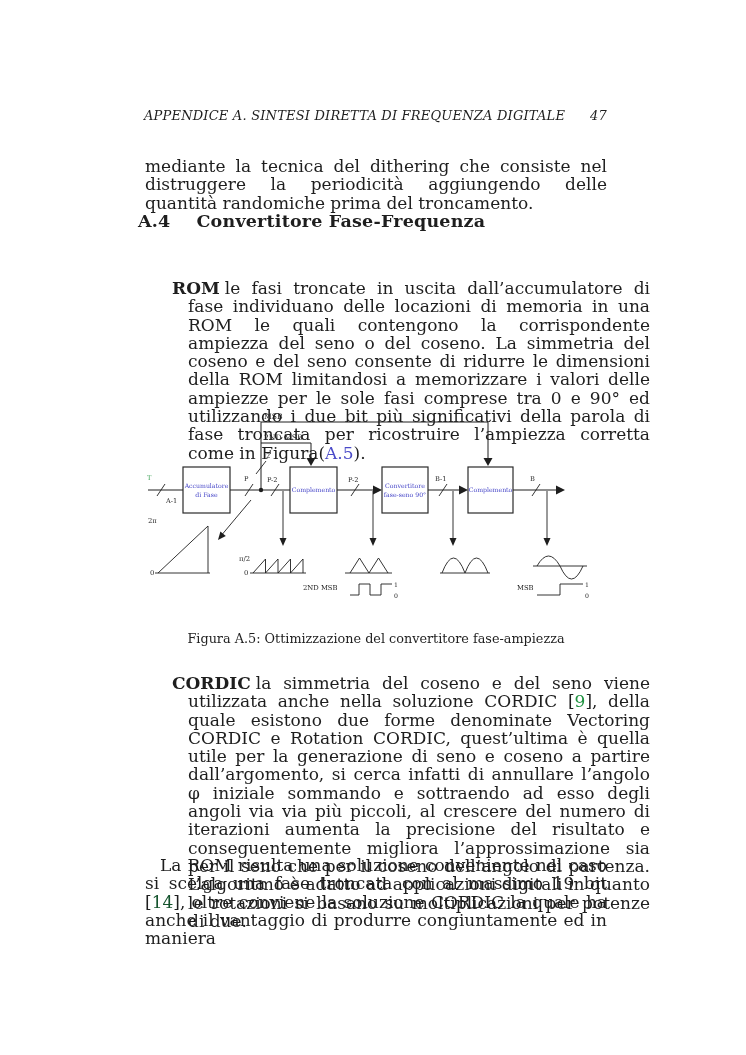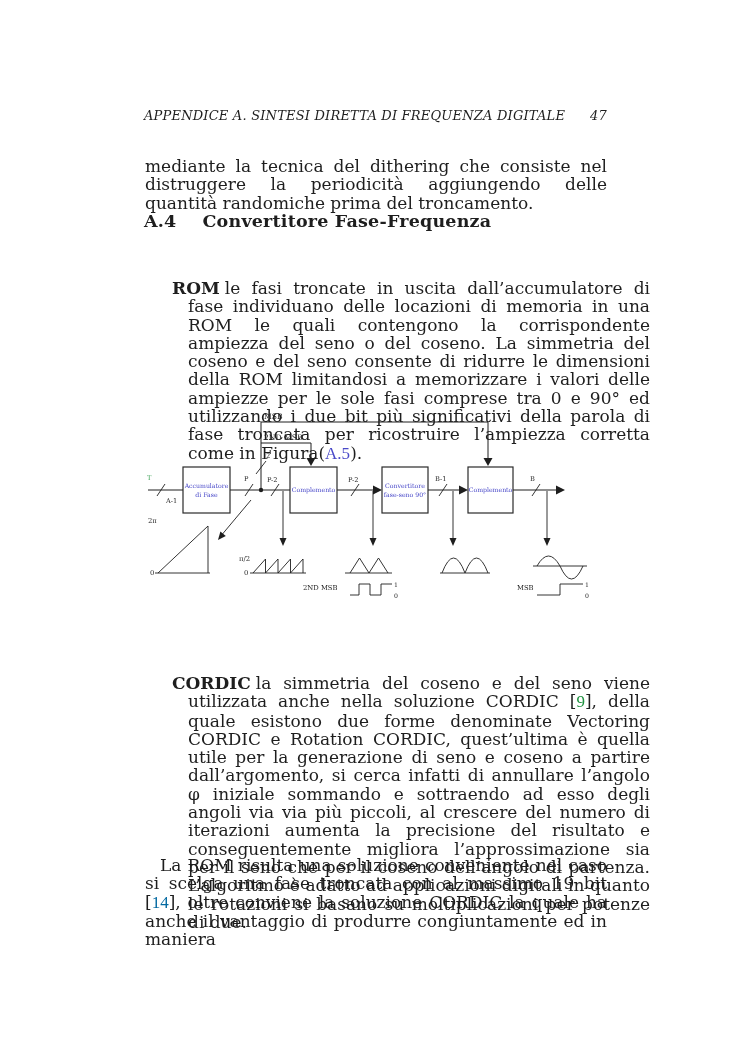--- a/index.html
+++ b/index.html
@@ -12,32 +12,32 @@
   .abs{position:absolute;}
   .running-head{
     top:108px;left:144px;width:463px;display:flex;justify-content:space-between;
     font-style:italic;font-size:13px;letter-spacing:.2px;white-space:nowrap;
   }
   .body-text{
     left:145px;width:462px;font-size:17px;line-height:18.3px;
     text-align:justify;margin:0;
   }
   .section-heading{
-    top:211px;left:144px;width:463px;margin:0;
+    top:211px;left:138px;width:463px;margin:0;
     font-size:17.5px;font-weight:bold;letter-spacing:.2px;
   }
   .sec-num{margin-right:26px;}
   .hang{padding-left:43px;text-indent:-43px;}
   .term{margin-right:5px;margin-left:27px;}
   .indent-first{text-indent:15px;}
   .caption{
     top:631px;left:145px;width:462px;margin:0;
     font-size:12.8px;text-align:center;
   }
-  a{text-decoration:none;cursor:pointer;font-family:Liberation Serif, serif;}
+  a{text-decoration:none;cursor:pointer;}
   .figure-svg{top:403px;left:140px;}
   svg text{font-family:"DejaVu Serif","Liberation Serif",serif;fill:#1e1e1e;}
   svg .wire{stroke:#1e1e1e;stroke-width:1;fill:none;}
   svg .thin{stroke:#1e1e1e;stroke-width:0.9;fill:none;}
   svg .blockrect{stroke:#2a2a2a;stroke-width:1.2;fill:#ffffff;}
   svg .arrow{fill:#1e1e1e;stroke:none;}
   svg .blktxt{font-size:6.2px;text-anchor:middle;}
   svg .wiretxt{font-size:6.6px;}
   svg .bustxt{font-size:7.6px;}
   svg .wavetxt{font-size:6.8px;}
@@ -173,22 +173,23 @@
     </g>
 
     <g>
       <text class="wavetxt" x="377" y="187">MSB</text>
       <path class="thin" d="M397,192 H420 V181 H443"></path>
       <text class="lvltxt" x="445" y="184">1</text>
       <text class="lvltxt" x="445" y="195">0</text>
     </g>
   </svg>
 
+  <p class="abs caption">Figura A.5: Ottimizzazione del convertitore fase-ampiezza</p>
 
   <p class="abs body-text hang" style="top:674px">
     <b class="term">CORDIC</b><span>la simmetria del coseno e del seno viene utilizzata anche nella soluzione CORDIC [</span><a class="cite-link" style="color: rgb(31, 146, 64); fill: rgb(31, 146, 64);">9</a><span>], della quale esistono due forme denominate Vectoring CORDIC e Rotation CORDIC, quest’ultima è quella utile per la generazione di seno e coseno a partire dall’argomento, si cerca infatti di annullare l’angolo φ iniziale sommando e sottraendo ad esso degli angoli via via più piccoli, al crescere del numero di iterazioni aumenta la precisione del risultato e conseguentemente migliora l’approssimazione sia per il seno che per il coseno dell’angolo di partenza. L’algoritmo è adatto ad applicazioni digitali in quanto le rotazioni si basano su moltiplicazioni per potenze di due.</span>
   </p>
 
   <p class="abs body-text indent-first" style="top:856px">
-    <span>La ROM risulta una soluzione conveniente nel caso si scelga una fase troncata con al massimo 19 bit [</span><a class="cite-link" style="color: #0369a1; fill: rgb(31, 146, 64);">14</a><span>], oltre conviene la soluzione CORDIC la quale ha anche il vantaggio di produrre congiuntamente ed in maniera</span>
+    <span>La ROM risulta una soluzione conveniente nel caso si scelga una fase troncata con al massimo 19 bit [</span><a class="cite-link" style="color: #14532d; fill: rgb(31, 146, 64);">14</a><span>], oltre conviene la soluzione CORDIC la quale ha anche il vantaggio di produrre congiuntamente ed in maniera</span>
   </p>
 
 </div>
 
 </body></html>

